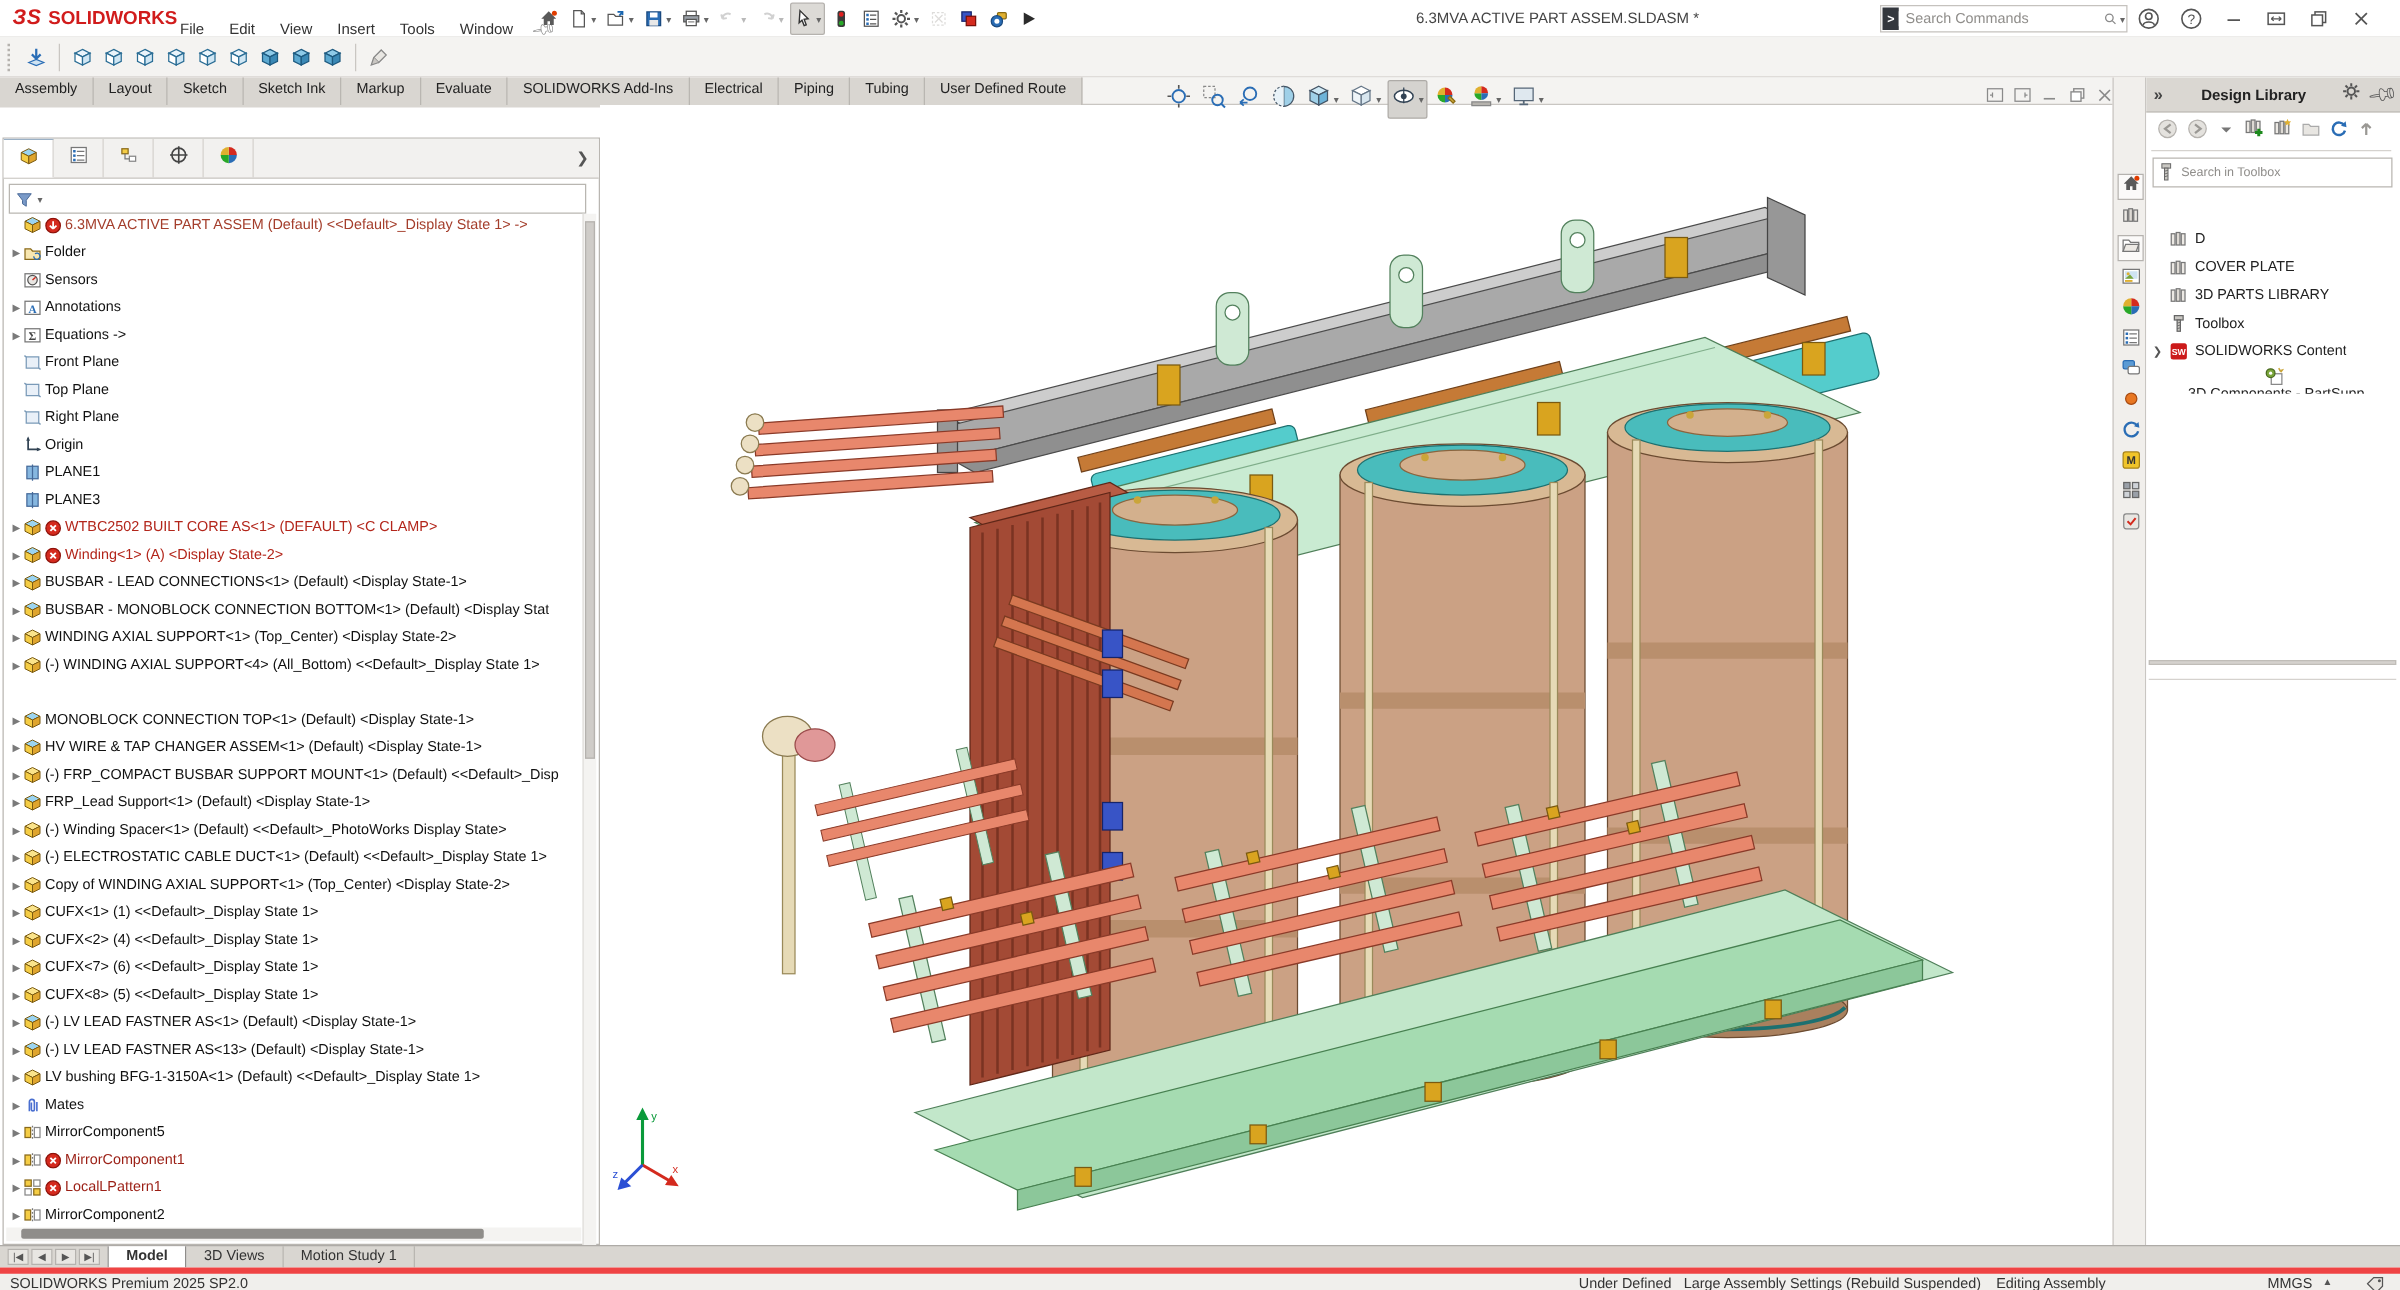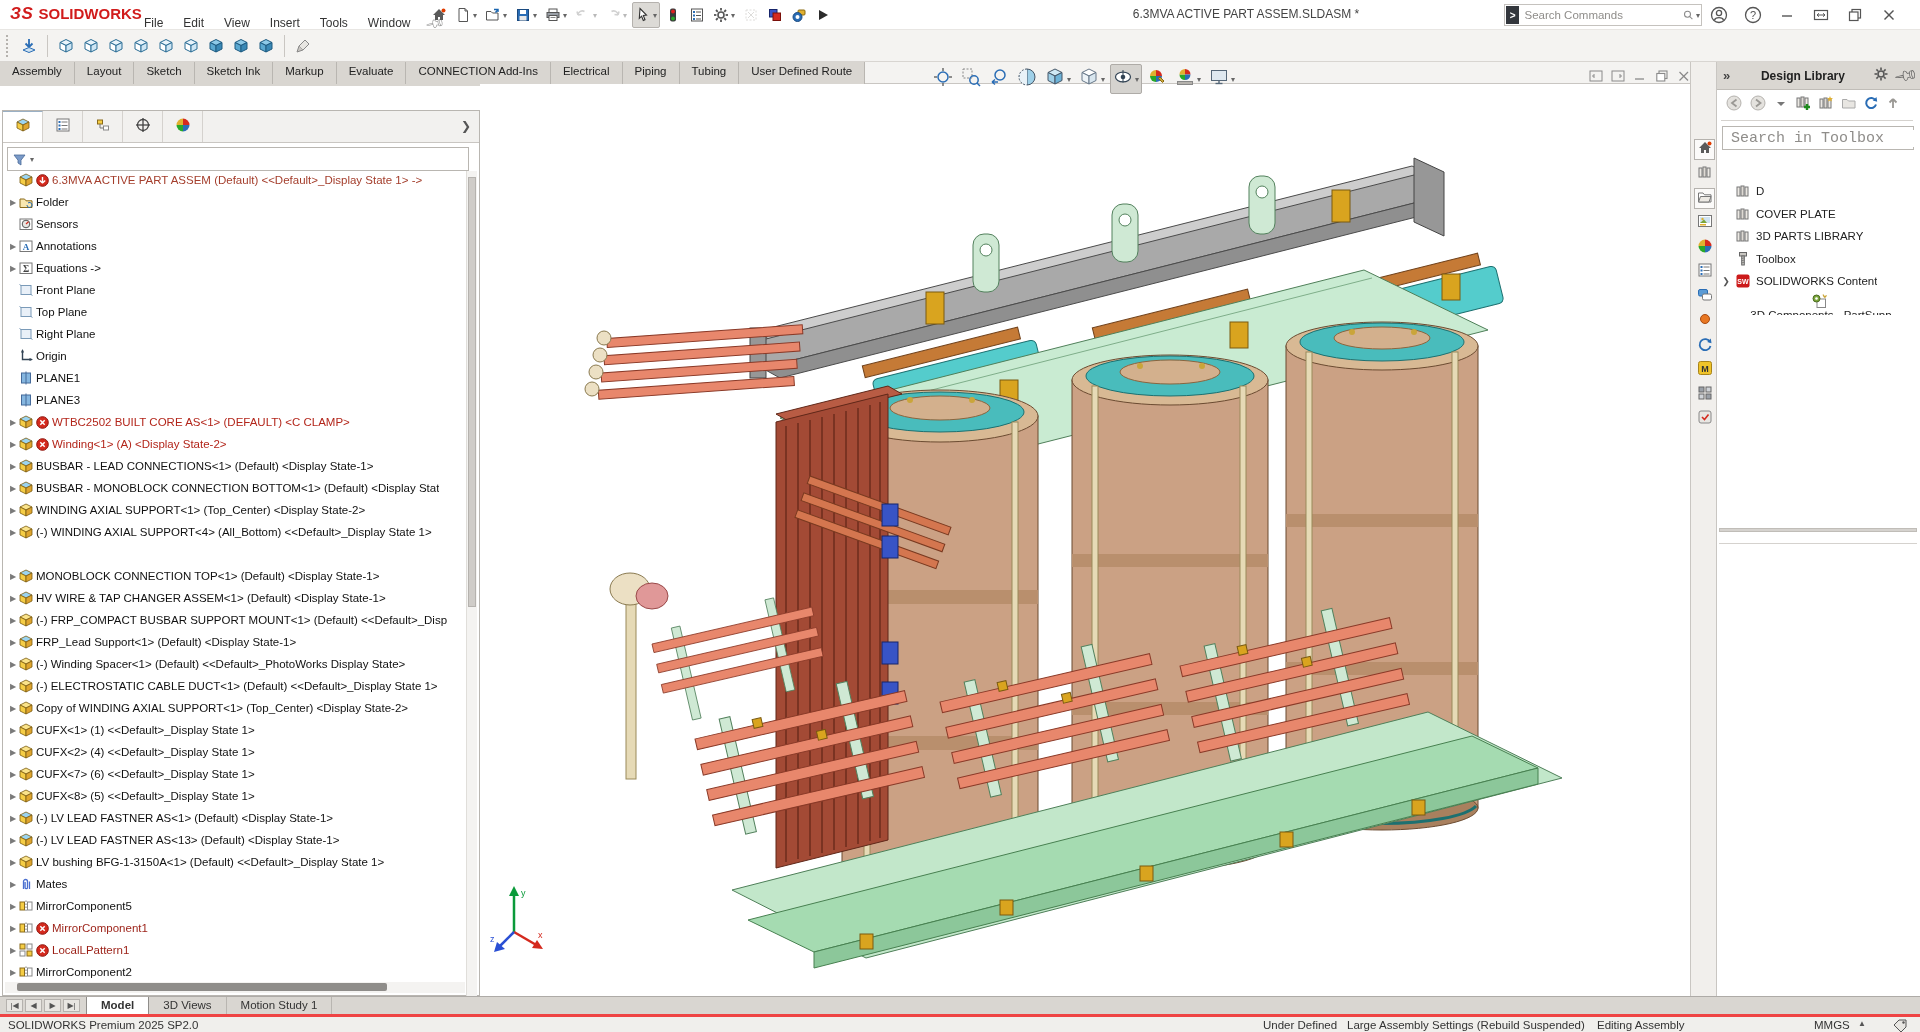--- a/index.html
+++ b/index.html
@@ -82,37 +82,37 @@
 
   
   #dlpanel{left:1717px;top:62px;width:203px;height:934px;background:#fff}
   #dl-header{position:absolute;left:0;top:0;width:100%;height:28px;background:#dad7d2;border-bottom:1px solid #c0bdb8;display:flex;align-items:center}
   #dl-expand{font-size:13px;color:#444;padding:0 6px;font-weight:bold}
   #dl-title{flex:1;text-align:center;font-size:12px;font-weight:bold;color:#222}
   #dl-gear,#dl-pin{padding:0 4px;color:#555}
   #dl-toolbar{position:absolute;left:0;top:30px;width:100%;height:26px;display:flex;align-items:center;gap:6px;padding-left:8px}
   #dl-rule{position:absolute;left:4px;top:58px;width:192px;height:1px;background:#d5d2ce}
   #dl-search{position:absolute;left:5px;top:64px;width:192px;height:24px;border:1px solid #b9b6b1;background:#fff;display:flex;align-items:center;padding:1px 3px}
-  #dl-search input{border:none;outline:none;flex:1;font-size:15px;padding-left:5px;color:#333;font-family:Liberation Mono, monospace}
+  #dl-search input{border:none;outline:none;flex:1;font-size:10px;padding-left:5px;color:#333;font-family:Liberation Sans, sans-serif}
   #dl-search input::placeholder{color:#8f8d8a}
   .dlrow{position:absolute;left:0;width:100%;height:22px;display:flex;align-items:center}
   .dlrow .exp2{width:18px;text-align:center;font-size:9px;color:#555}
   .dlrow .lbl{font-size:11.5px;color:#222;margin-left:5px;white-space:nowrap;overflow:hidden}
   #dl-split1{position:absolute;left:2px;top:466px;width:198px;height:4px;background:#d5d2ce;border:1px solid #c0bdb8}
   #dl-split2{position:absolute;left:2px;top:481px;width:198px;height:1px;background:#d5d2ce}
 
   
   #bottombar{left:0;top:996px;width:1920px;height:18px;background:#d9d6d1;border-top:1px solid #aeaba7;display:flex;align-items:stretch}
   #bb-nav{display:flex;align-items:center;padding:0 6px;gap:2px}
   .bbn{font-size:8px;color:#555;border:1px solid #b5b2ae;background:#e8e6e2;width:17px;height:13px;text-align:center;line-height:12px}
   .btab{padding:2px 14px;font-size:11.5px;color:#333;border-right:1px solid #b9b6b1;white-space:nowrap}
   .btab.active{background:#fff;font-weight:bold;border-right:1px solid #8f8d8a;border-left:1px solid #8f8d8a}
 
   
-  #statusbar{left:0;top:1014px;width:1920px;height:18px;background:#f0efec;border-top:3px solid #ef4444;font-size:11.5px;color:#333}
+  #statusbar{left:0;top:1014px;width:1920px;height:18px;background:#f0efec;border-top:5px solid #ef4444;font-size:11.5px;color:#333}
   #statusbar span{position:absolute;top:2px;white-space:nowrap}
 </style>
 </head>
 <body>
 
 <div id="root">
 
   <div id="titlebar" class="abs">
     <div id="logo" class="abs"><span>ЗS</span> <span class="lw">SOLIDWORKS</span></div>
     <div id="menus" class="abs">
@@ -427,21 +427,21 @@
   </div>
 
   <div id="tabband" class="abs">
     <div id="cmdtabs">
         <div class="ctab">Assembly</div>
         <div class="ctab">Layout</div>
         <div class="ctab">Sketch</div>
         <div class="ctab">Sketch Ink</div>
         <div class="ctab">Markup</div>
         <div class="ctab">Evaluate</div>
-        <div class="ctab">CONNECTION Add-Ins</div>
+        <div class="ctab">SOLIDWORKS Add-Ins</div>
         <div class="ctab">Electrical</div>
         <div class="ctab">Piping</div>
         <div class="ctab">Tubing</div>
         <div class="ctab">User Defined Route</div>
       </div>
   </div>
 
   <div id="viewport" class="abs">
     <svg width="1208" height="912" viewBox="0 0 1208 912">
       <rect x="0" y="0" width="1208" height="912" fill="#ffffff"></rect>

